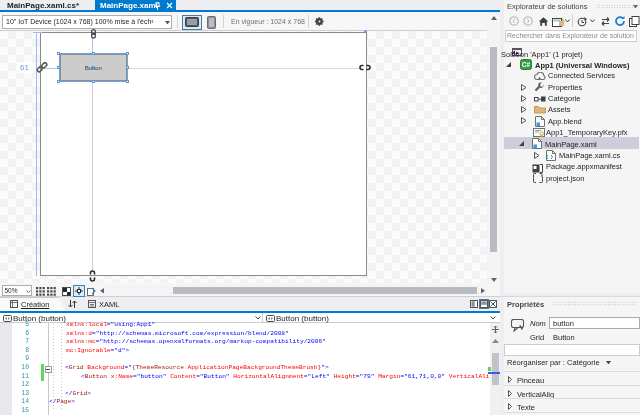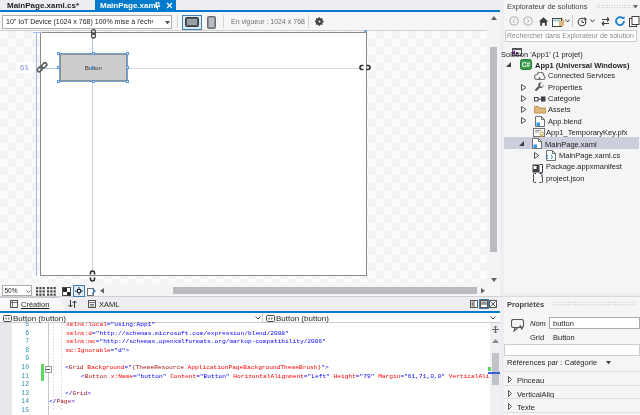--- a/index.html
+++ b/index.html
@@ -460,21 +460,21 @@
       <rect x="0.5" y="0.5" width="12" height="8" rx="2" fill="none" stroke="#555" stroke-width="1.1"></rect>
       <path d="M4 8.5L3 12l4-3.5" fill="none" stroke="#555" stroke-width="1.1"></path>
       <path d="M8 7l3 4 1-1-2.5-4z" fill="#555"></path>
     </svg>
 <div class="abs t8" style="left:530px;top:318.5px;font-style:italic;">Nom</div>
 <div class="abs" style="left:549px;top:316.5px;width:91px;height:12px;background:#fff;border:1px solid #aaa;"></div>
 <div class="abs t8" style="left:553px;top:318.5px;">button</div>
 <div class="abs t8" style="left:530px;top:332.5px;">Grid</div>
 <div class="abs t8" style="left:553px;top:332.5px;">Button</div>
 <div class="abs" style="left:504px;top:344px;width:136px;height:12px;background:#fff;border:1px solid #ccc;"></div>
-<div class="abs t8" style="left:507px;top:358px;">Références par : Catégorie</div>
+<div class="abs t8" style="left:507px;top:358px;">Réorganiser par : Catégorie</div>
 <svg class="abs" style="left:606px;top:360.5px;" width="5" height="3.5" viewBox="0 0 5 3.5">
       <path d="M0 0h5L2.5 3.5z" fill="#444"></path>
     </svg>
 <div class="abs" style="left:504px;top:370.5px;width:136px;height:1px;background:#ddd;"></div>
 <svg class="abs" style="left:508px;top:375.5px;" width="4" height="7" viewBox="0 0 4 7">
       <path d="M0.5 0.5v6l3-3z" fill="none" stroke="#555"></path>
     </svg>
 <div class="abs t8" style="left:517px;top:375.5px;">Pinceau</div>
 <div class="abs" style="left:504px;top:384.5px;width:136px;height:1px;background:#ddd;"></div>
 <svg class="abs" style="left:508px;top:389.5px;" width="4" height="7" viewBox="0 0 4 7">

